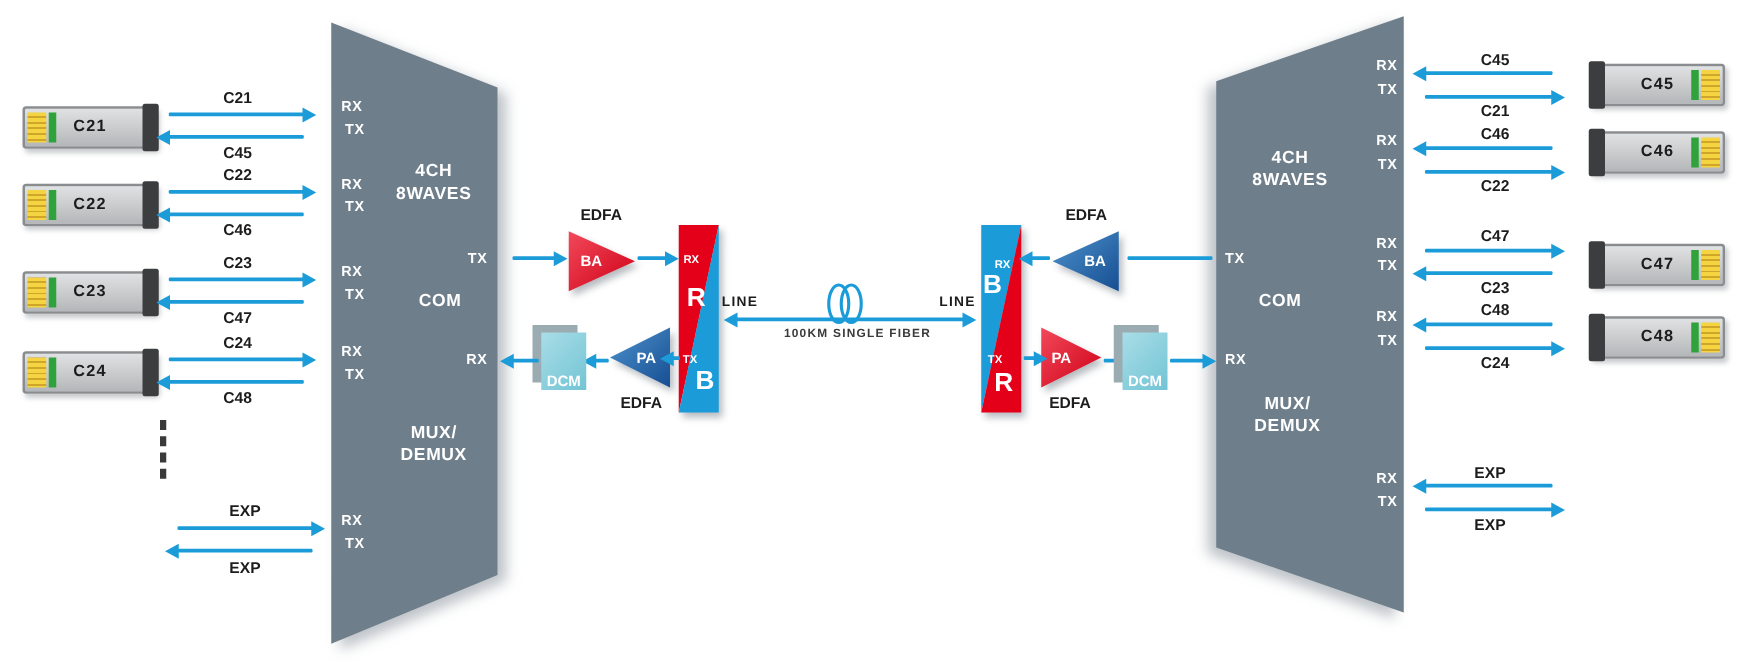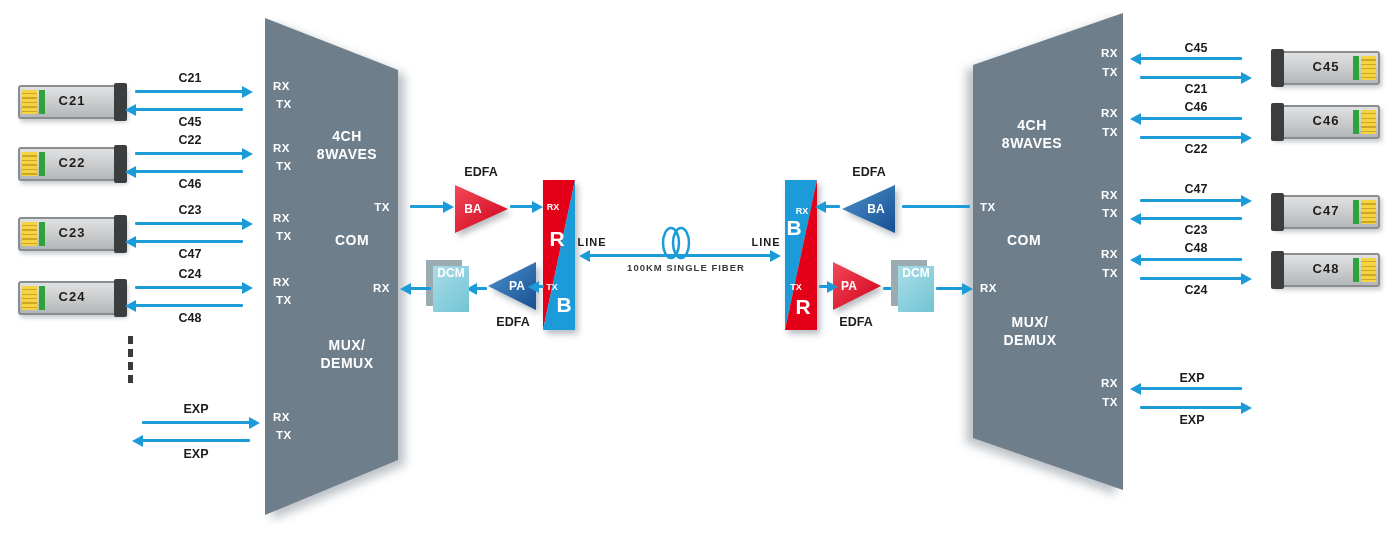--- a/index.html
+++ b/index.html
@@ -46,21 +46,21 @@
   .mod .clip{position:absolute;top:-4px;bottom:-4px;width:13px;background:#3b3d3f;border-radius:2px;}
   .mod.left .yellow{left:2px;} .mod.left .green{left:19px;} .mod.left .clip{right:-3px;}
   .mod.right .yellow{right:2px;} .mod.right .green{right:19px;} .mod.right .clip{left:-3px;}
   .mod .mlabel{position:absolute;inset:0;text-align:center;line-height:27px;font-weight:bold;
        font-size:13px;color:#1c1c1c;letter-spacing:1px;}
 
   
   .dcm{position:absolute;width:36px;height:46px;}
   .dcm .dshadow{position:absolute;left:-7px;top:-6px;width:36px;height:46px;background:#9aabb1;}
   .dcm .face{position:absolute;inset:0;background:linear-gradient(135deg,#a9dde7,#72c4d4);
-       display:flex;align-items:flex-start;justify-content:center;}
+       display:flex;align-items:flex-end;justify-content:center;}
   .dot{position:absolute;width:5px;height:8px;background:#3a3a3a;left:0;}
 </style>
 </head>
 <body>
 
 <div class="stage">
 
   <svg class="layer" viewBox="0 0 1400 535">
     <defs>
       <linearGradient id="gRed" x1="0" y1="0" x2="1" y2="1">

